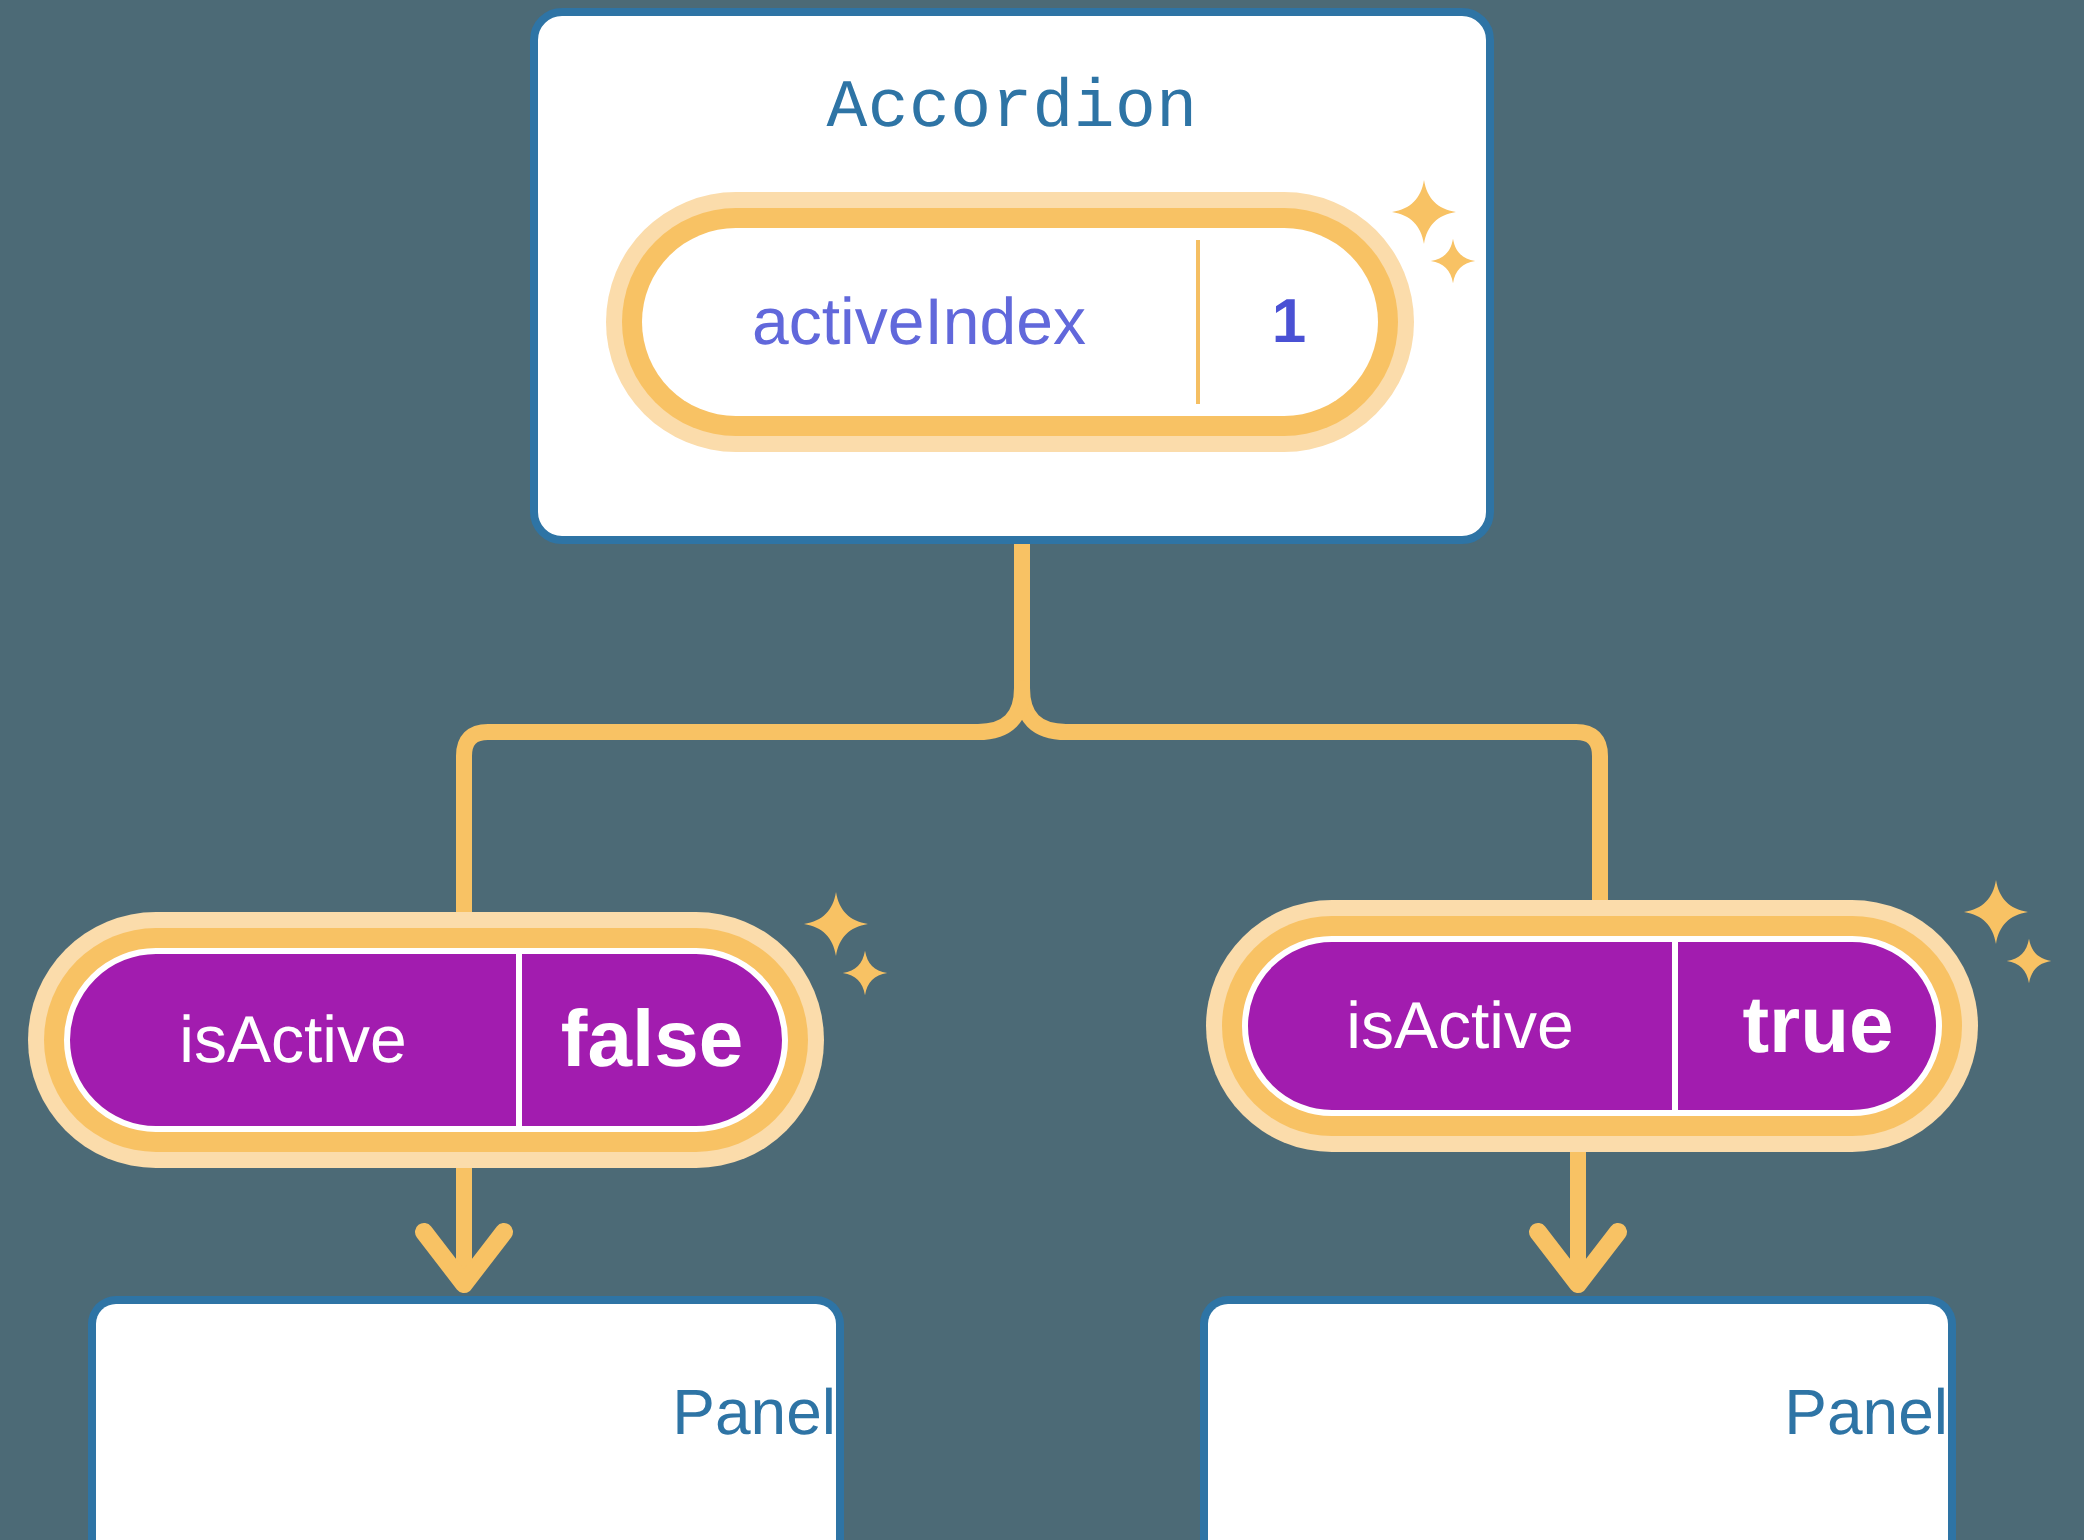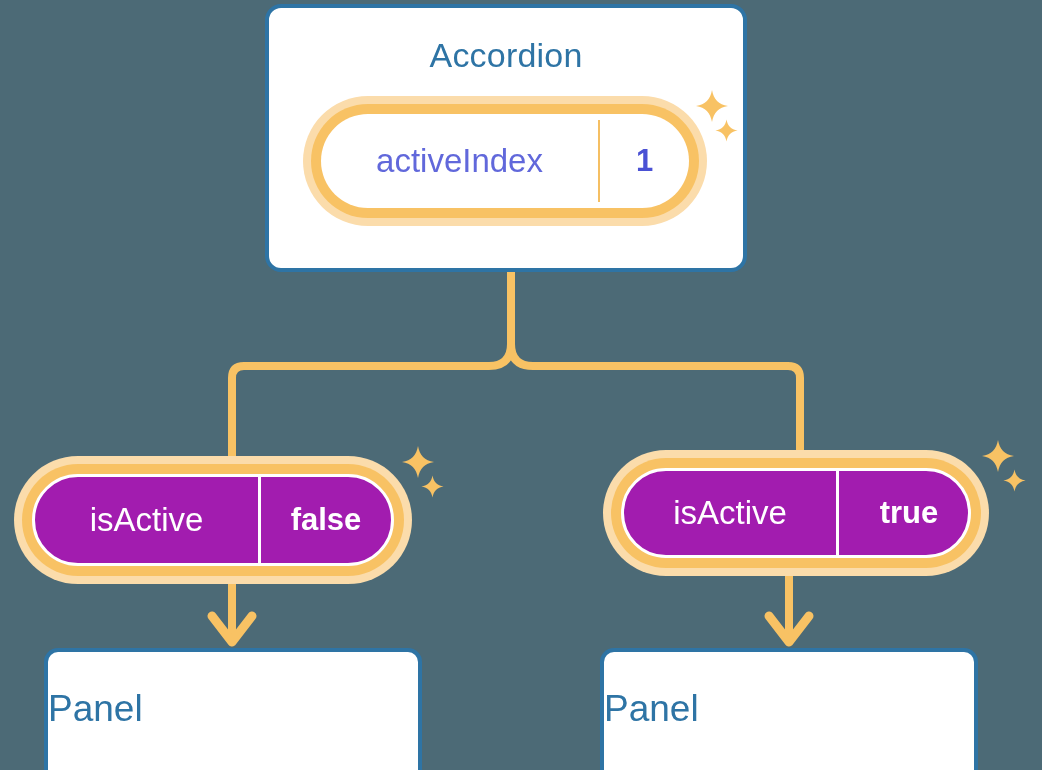--- a/index.html
+++ b/index.html
@@ -39,20 +39,21 @@
     height: 268px;
   }
   .comp-title {
     position: absolute;
     left: 0; right: 0;
     top: 28px;
     text-align: center;
     color: #2e74a5;
     font-size: 34px;
     letter-spacing: 0.2px;
+    font-family: Liberation Mono, monospace;
   }
 
   
   .pill-wrap {
     position: absolute;
   }
   
   .pill-halo {
     position: absolute;
     left: 0; top: 0;
@@ -121,21 +122,21 @@
     background: #a21caf;
     border: 3px solid #ffffff;
     box-sizing: border-box;
   }
   .pill-purple .pill-name {
     color: #ffffff;
     font-size: 33px;
   }
   .pill-purple .pill-value {
     color: #ffffff;
-    font-size: 31px;
+    font-size: 40px;
   }
   .pill-purple .pill-divider {
     width: 3px;
     background: #ffffff;
     flex: 0 0 3px;
   }
 
   #is-active-false-pill {
     left: 14px;
     top: 456px;
@@ -184,23 +185,23 @@
     top: 648px;
     width: 378px;
     height: 122px;
     border-bottom: none;
     border-radius: 14px 14px 0 0;
   }
   .panel-label {
     position: absolute;
     left: 0; right: 0;
     top: 36px;
-    text-align: left;
+    text-align: right;
     color: #2e74a5;
-    font-size: 37px;
+    font-size: 32px;
   }
 
   
   .sparkle {
     position: absolute;
     color: #f8c264;
   }
 </style>
 </head>
 <body>

